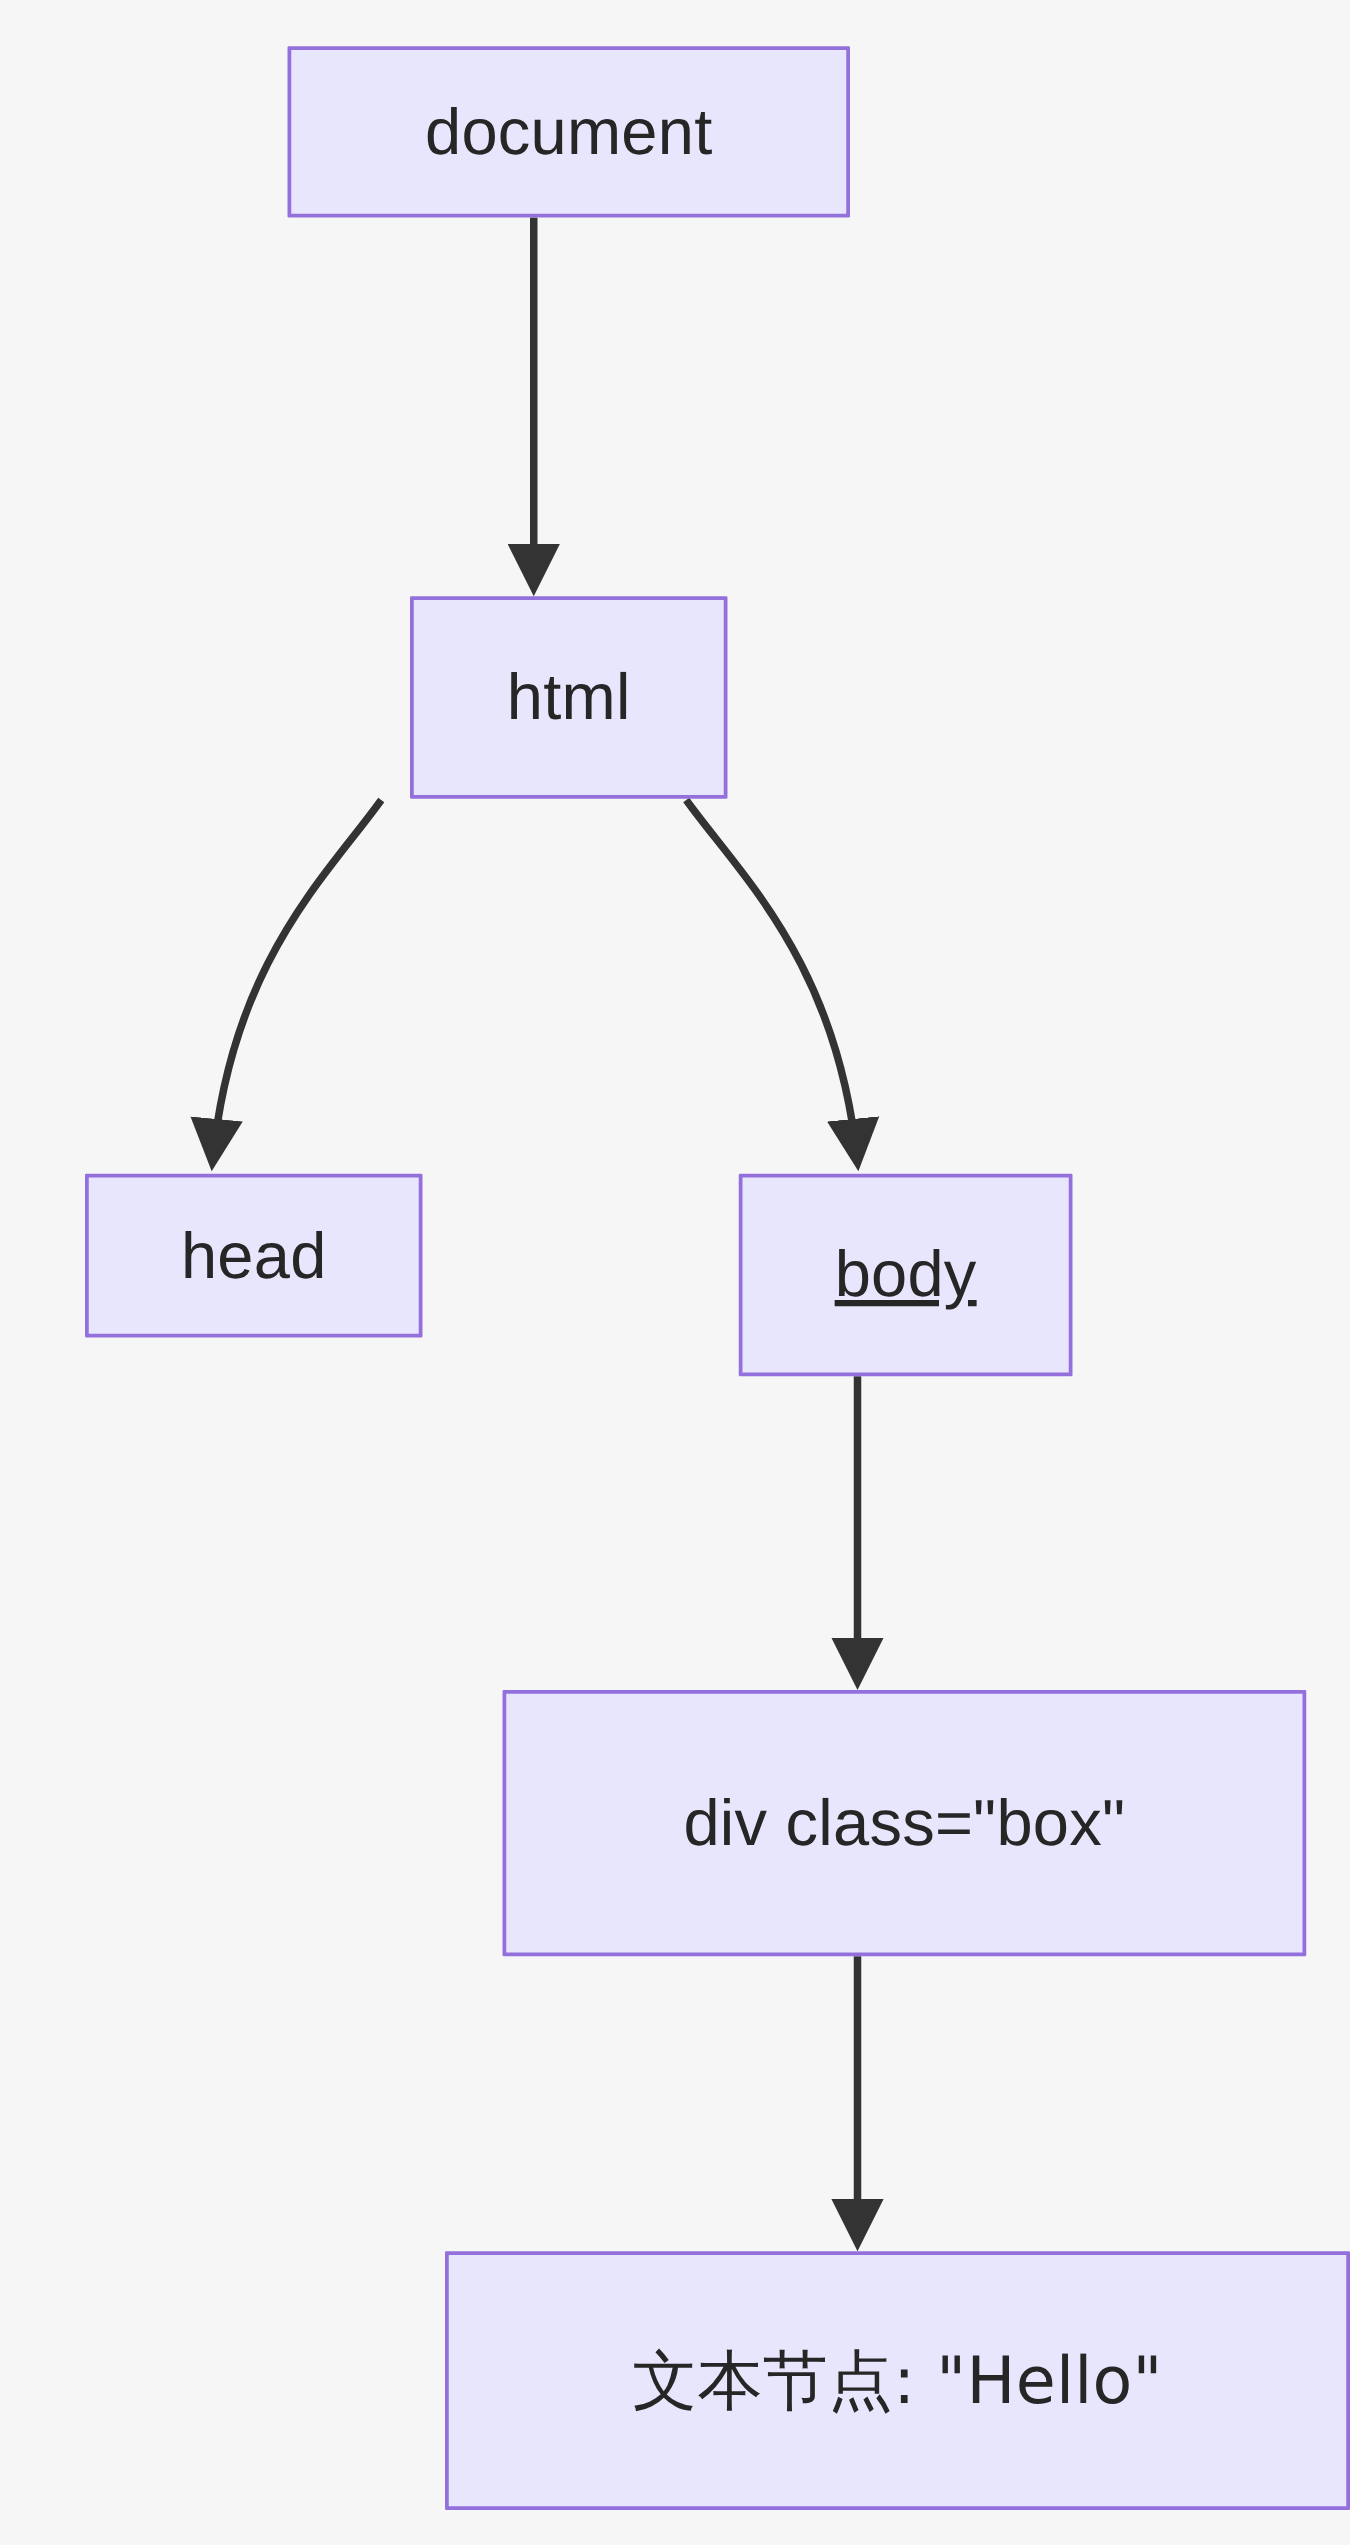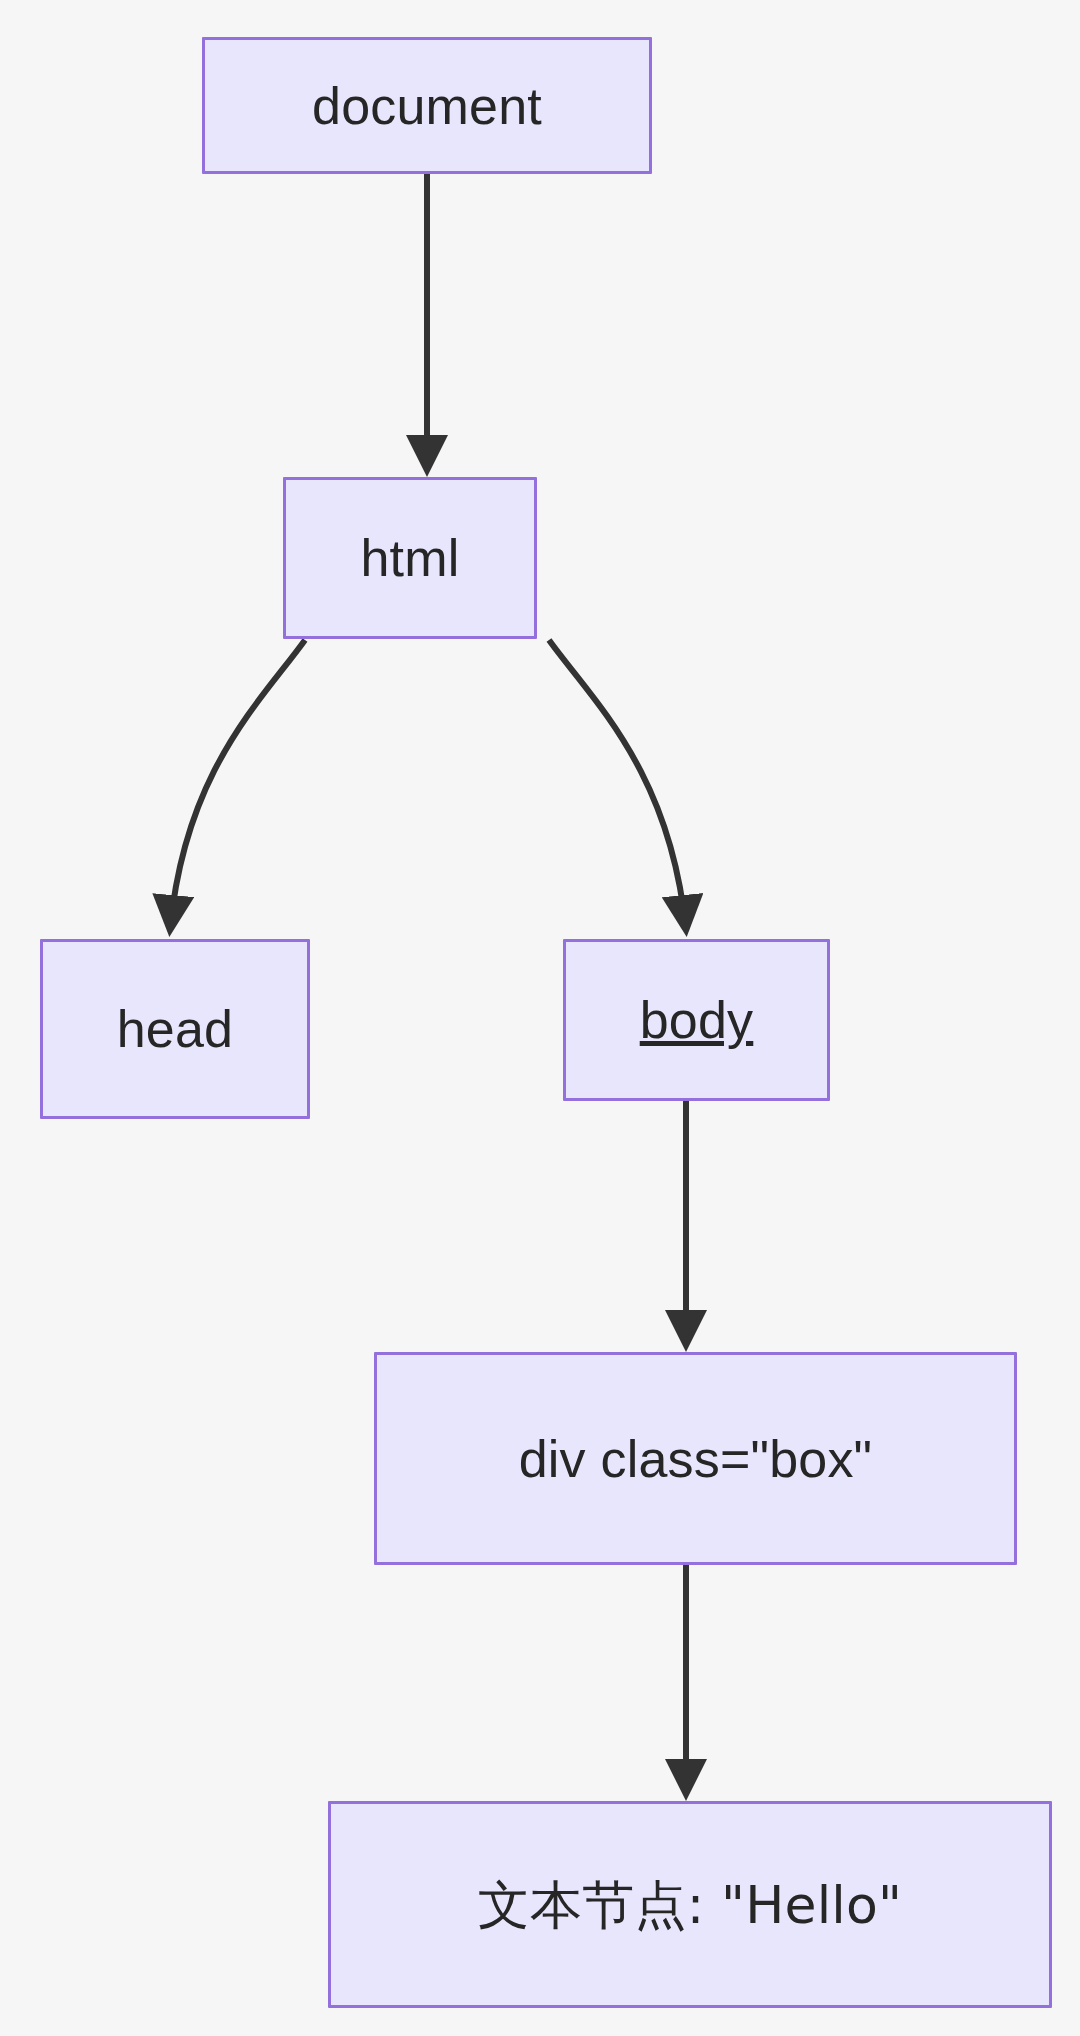--- a/index.html
+++ b/index.html
@@ -30,36 +30,37 @@
     position: absolute;
     box-sizing: border-box;
     background: #e8e6fc;
     border: 3px solid #9370db;
     border-radius: 1px;
     display: flex;
     align-items: center;
     justify-content: center;
     color: #262626;
     z-index: 2;
+    margin-left: 28px;
   }
   .node-label {
     font-size: 52px;
     line-height: 1;
     letter-spacing: 0.2px;
     white-space: nowrap;
     color: #262626;
   }
   .node-label.cjk {
     font-family: "DejaVu Sans", "Liberation Sans", sans-serif;
   }
 
   
   #node-document { left: 202px;  top: 37px;   width: 450px;  height: 137px; }
-  #node-html     { left: 283px;  top: 477px;  width: 254px;  height: 162px; }
-  #node-head     { left: 40px;   top: 939px;  width: 270px;  height: 180px; }
+  #node-html     { left: 300px;  top: 477px;  width: 254px;  height: 162px; }
+  #node-head     { left: 40px;   top: 939px;  width: 270px;  height: 131px; }
   #node-body     { left: 563px;  top: 939px;  width: 267px;  height: 162px; text-decoration: underline; }
   #node-div      { left: 374px;  top: 1352px; width: 643px;  height: 213px; }
   #node-text     { left: 328px;  top: 1801px; width: 724px;  height: 207px; }
 </style>
 </head>
 <body>
 
 <div id="diagram-root">
 
   <svg id="edge-layer" viewBox="0 0 1080 2036" width="1080" height="2036" xmlns="http://www.w3.org/2000/svg">

